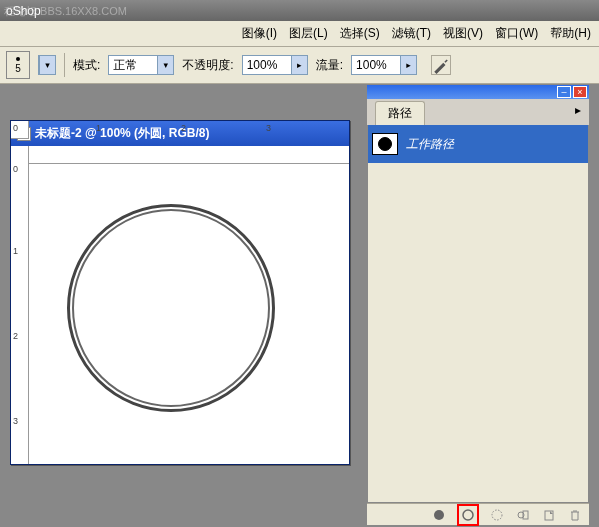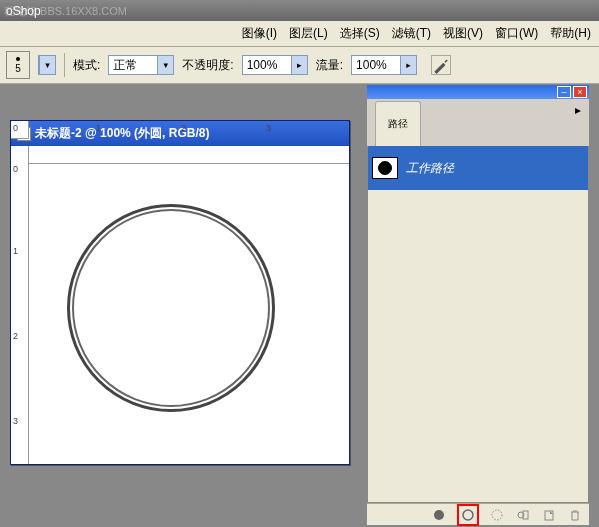--- a/index.html
+++ b/index.html
@@ -35,24 +35,24 @@
 .corner { width:18px; height:18px; border-right:1px solid #999; border-bottom:1px solid #999; background:#fff; position:absolute; top:0; left:0;}
 .ring { position:absolute; left:38px; top:40px; width:208px; height:208px; border:3px solid #444; border-radius:50%; }
 .ring::after { content:""; position:absolute; inset:2px; border:2px solid #666; border-radius:50%; }
 
 .panelgroup { position:absolute; right:10px; top:0; width:222px; height:440px; display:flex; flex-direction:column; background:#ece9d8;}
 .panelbar { height:14px; background: linear-gradient(#2a6ae8,#5a92f0); display:flex; justify-content:flex-end; padding:1px 2px; gap:2px;}
 .panelbtn { width:14px;height:12px;border:1px solid #fff;display:flex;align-items:center;justify-content:center;font-size:9px;color:#fff;cursor:default;}
 .panelbtn.close{background:#e04030;}
 .panelbtn.min{background:#3c7ce8;}
 .tabs { display:flex; background:#d4d0c8; padding:2px 2px 0 8px;}
-.tab { background:#ece9d8; padding:15px 12px; border:1px solid #aca899; border-bottom:none; border-radius:3px 3px 0 0; font-size:10px; }
+.tab { background:#ece9d8; padding:3px 12px; border:1px solid #aca899; border-bottom:none; border-radius:3px 3px 0 0; font-size:12px; }
 .tabmenu { margin-left:auto; padding:2px 6px; font-size:12px;}
 .pathlist { flex:1; background:#ece9d8; border:1px solid #888; border-top:none; }
-.pathrow { background:#316ac5; color:#fff; display:flex; align-items:center; height:44px; padding-left:4px; gap:8px;}
+.pathrow { background:#316ac5; color:#fff; display:flex; align-items:center; height:38px; padding-left:4px; gap:8px;}
 .paththumb { width:26px;height:22px;background:#fff;border:1px solid #000;display:flex;align-items:center;justify-content:center;}
 .paththumb .c { width:14px;height:14px;border:1px solid #000;border-radius:50%; background:#000; }
 .pathfoot { height:22px; background:#ece9d8; border-top:1px solid #aca899; display:flex; align-items:center; justify-content:flex-end; gap:10px; padding-right:6px;}
 .fbtn { width:16px;height:16px; display:flex; align-items:center; justify-content:center;}
 .fbtn svg { width:14px; height:14px; }
 .hlred { border:2px solid #f00; padding:1px;}
 .tlabel { position:absolute; font-size:9px; color:#444; }
 </style>
 </head>
 <body>

